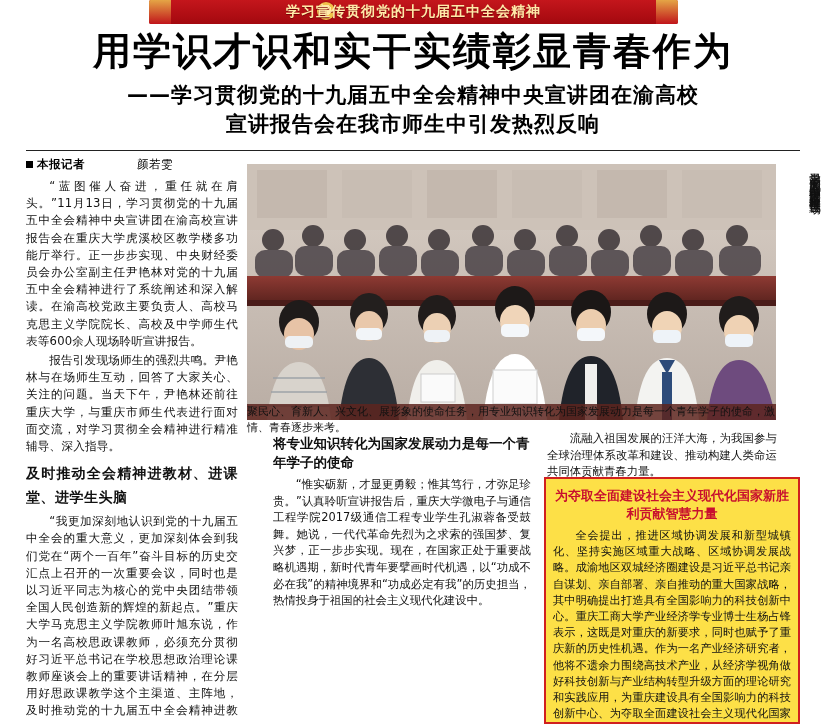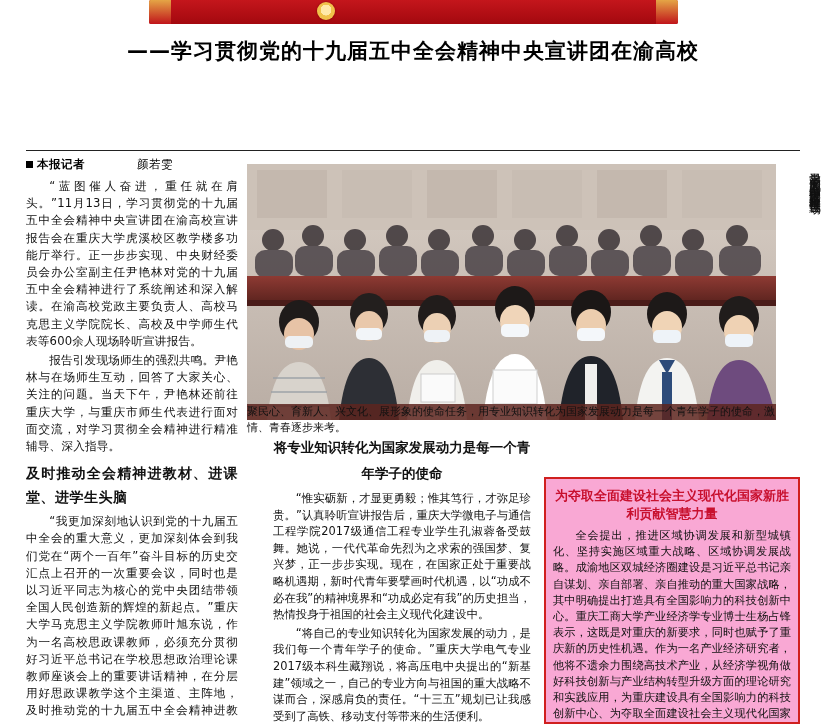--- a/index.html
+++ b/index.html
@@ -196,22 +196,22 @@
     line-height: 16.6px;
     text-align: justify;
     color: #111;
     overflow: hidden;
   }
   .col2 p { margin: 0 0 2px 0; text-indent: 2em; }
   .col2 h3 {
     margin: 4px 0 4px 0;
     font-size: 13.5px;
     font-weight: bold;
-    line-height: 26px;
-    text-align: center;
+    line-height: 19px;
+    text-align: left;
     text-indent: 0;
   }
 
   
   .col3 {
     position: absolute;
     left: 547px;
     top: 430px;
     width: 230px;
     font-size: 11.4px;
@@ -225,21 +225,21 @@
   .redbox {
     position: absolute;
     left: 544px;
     top: 477px;
     width: 256px;
     height: 247px;
     border: 2px solid #d0201f;
     box-sizing: border-box;
     padding: 6px 7px 4px 7px;
     overflow: hidden;
-    background: #f9a8d4;
+    background: #fde047;
   }
   .redbox h3 {
     margin: 2px 0 5px 0;
     font-size: 13px;
     font-weight: bold;
     line-height: 18px;
     text-align: center;
     color: #c8102e;
   }
   .redbox p {
@@ -270,24 +270,27 @@
     font-weight: normal;
   }
 </style>
 </head>
 <body>
 
 <div class="page">
 
   <div class="banner">
     <div class="banner-emblem"></div>
+    <div class="banner-text">学习宣传贯彻党的十九届五中全会精神</div>
   </div>
 
   <div class="headline-wrap">
+    <div class="headline-main">用学识才识和实干实绩彰显青春作为</div>
     <div class="headline-sub1">——学习贯彻党的十九届五中全会精神中央宣讲团在渝高校</div>
+    <div class="headline-sub2">宣讲报告会在我市师生中引发热烈反响</div>
   </div>
 
   <div class="hr-top"></div>
 
   <div class="byline">
     <span class="sq"></span><span>本报记者</span><span class="reporter">颜若雯</span>
   </div>
 
   <div class="col1">
     <p>“蓝图催人奋进，重任就在肩头。”11月13日，学习贯彻党的十九届五中全会精神中央宣讲团在渝高校宣讲报告会在重庆大学虎溪校区教学楼多功能厅举行。正一步步实现、中央财经委员会办公室副主任尹艳林对党的十九届五中全会精神进行了系统阐述和深入解读。在渝高校党政主要负责人、高校马克思主义学院院长、高校及中学师生代表等600余人现场聆听宣讲报告。</p>
@@ -416,23 +419,25 @@
 
       <rect x="0" y="240" width="529" height="16" fill="#5d241f" opacity="0.85"></rect>
     </svg>
   </div>
 
   <div class="photo-caption">聚民心、育新人、兴文化、展形象的使命任务，用专业知识转化为国家发展动力是每一个青年学子的使命，激情、青春逐步来考。</div>
 
   <div class="col2">
     <h3>将专业知识转化为国家发展动力是每一个青年学子的使命</h3>
     <p>“惟实砺新，才显更勇毅；惟其笃行，才弥足珍贵。”认真聆听宣讲报告后，重庆大学微电子与通信工程学院2017级通信工程专业学生孔淑蓉备受鼓舞。她说，一代代革命先烈为之求索的强国梦、复兴梦，正一步步实现。现在，在国家正处于重要战略机遇期，新时代青年要擘画时代机遇，以“功成不必在我”的精神境界和“功成必定有我”的历史担当，热情投身于祖国的社会主义现代化建设中。</p>
-    <p>“将自己的专业知识转化为国家发展的动力，是我们每一个青年学子的使命。”重庆大学电气专业2017级本科生藏翔说，将高压电中央提出的“新基建”领域之一，自己的专业方向与祖国的重大战略不谋而合，深感肩负的责任。“十三五”规划已让我感受到了高铁、移动支付等带来的生活便利。</p>
-  </div>
-
+  </div>
+
+  <div class="col3">
+    <p>流融入祖国发展的汪洋大海，为我国参与全球治理体系改革和建设、推动构建人类命运共同体贡献青春力量。</p>
+  </div>
 
   <div class="redbox">
     <h3>为夺取全面建设社会主义现代化国家新胜利贡献智慧力量</h3>
     <p>全会提出，推进区域协调发展和新型城镇化、坚持实施区域重大战略、区域协调发展战略。成渝地区双城经济圈建设是习近平总书记亲自谋划、亲自部署、亲自推动的重大国家战略，其中明确提出打造具有全国影响力的科技创新中心。重庆工商大学产业经济学专业博士生杨占锋表示，这既是对重庆的新要求，同时也赋予了重庆新的历史性机遇。作为一名产业经济研究者，他将不遗余力围绕高技术产业，从经济学视角做好科技创新与产业结构转型升级方面的理论研究和实践应用，为重庆建设具有全国影响力的科技创新中心、为夺取全面建设社会主义现代化国家新胜利贡献力量。</p>
   </div>
 
   <div class="vcol">
     <span class="vsign">学习贯彻党的十九届五中全会精神中央宣讲团在渝高校宣讲报告会现场。</span>
   </div>
 

